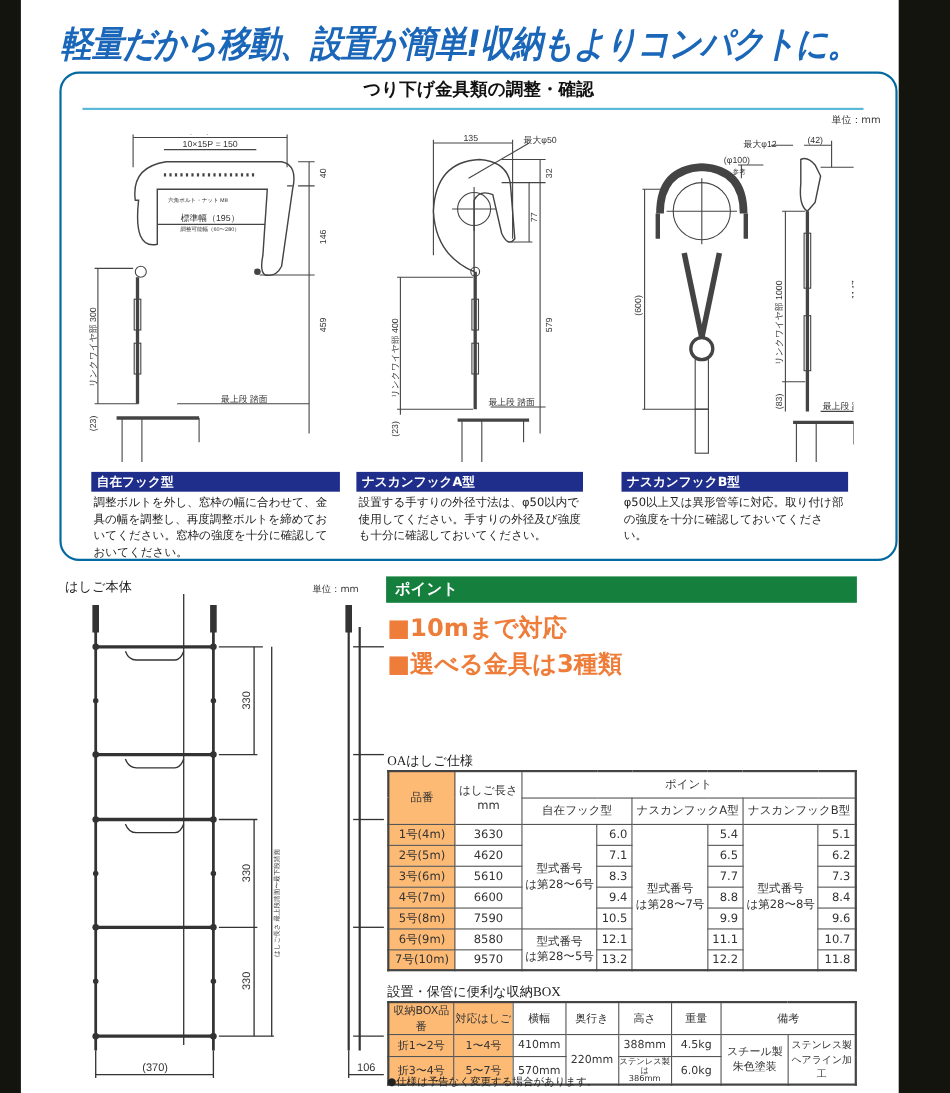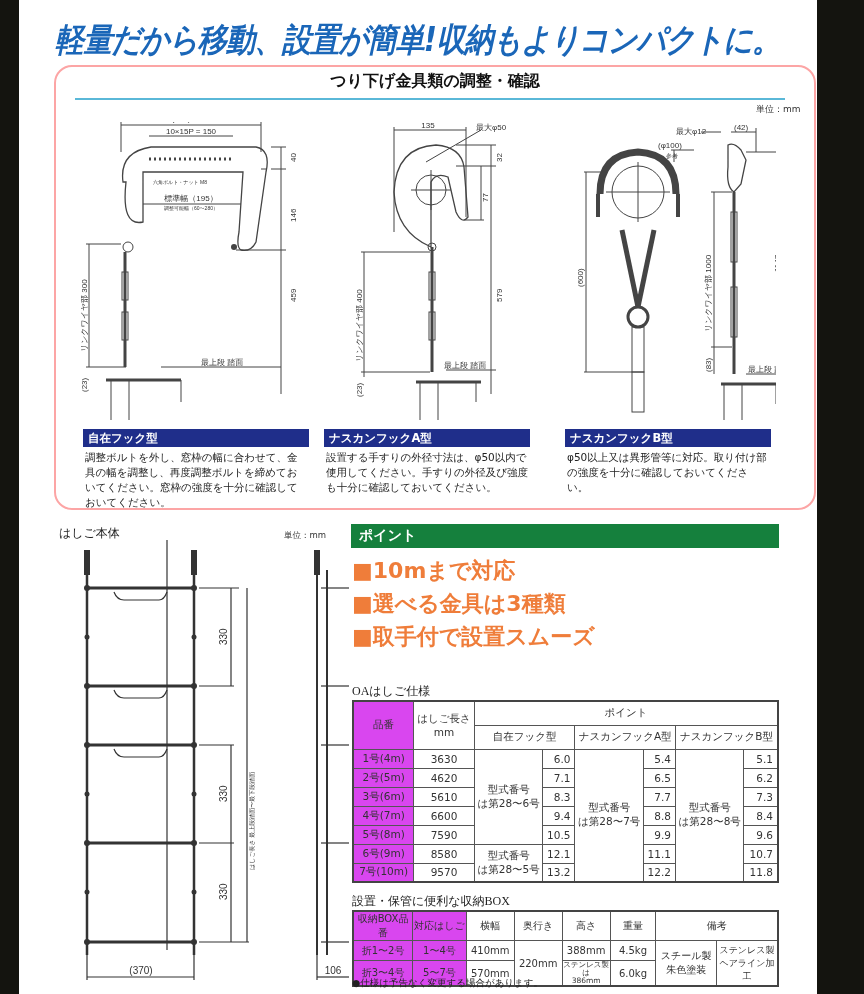--- a/index.html
+++ b/index.html
@@ -1,36 +1,36 @@
 <!DOCTYPE html>
 <html><head>
 <meta charset="utf-8">
 <style>
   * { box-sizing: border-box; margin: 0; padding: 0; }
   html, body { width: 864px; height: 994px; overflow: hidden; background: #14140f; }
   body { font-family: "DejaVu Sans", "Liberation Sans", sans-serif; position: relative; }
   .page { position: absolute; left: 19px; top: 0; width: 798px; height: 994px; background: #ffffff; overflow: hidden; }
   .headline { position: absolute; left: 36px; top: 18px; width: 740px; font-size: 33px; font-weight: bold; color: #1a66b8; letter-spacing: -1px; white-space: nowrap; transform: scaleX(0.88); transform-origin: left center; font-style: italic; }
-  .panel { position: absolute; left: 35px; top: 65px; width: 762px; height: 445px; border: 2px solid #fca5a5; border-radius: 18px; }
+  .panel { position: absolute; left: 35px; top: 65px; width: 762px; height: 445px; border: 2px solid #0369a1; border-radius: 18px; }
   .panel-title { position: absolute; left: 0; top: 4px; width: 100%; text-align: center; font-size: 16px; font-weight: bold; color: #111; }
   .panel-rule { position: absolute; left: 19px; top: 31px; width: 710px; height: 2px; background: #5ab8d8; }
   .unit { position: absolute; font-size: 9px; color: #333; }
   .drawing { position: absolute; }
   .drawing svg { display: block; }
   .caption { position: absolute; width: 226px; }
   .caption-head { background: #1f2e8a; color: #fff; font-size: 11.5px; font-weight: bold; padding: 2px 5px; height: 18px; }
   .caption-body { font-size: 10.5px; line-height: 15px; color: #222; padding: 3px 2px 0 2px; }
   .ladder-title { position: absolute; left: 40px; top: 525px; font-size: 12px; color: #222; }
   .ladder-unit { position: absolute; left: 265px; top: 530px; font-size: 8.5px; color: #333; }
   .point-bar { position: absolute; left: 332px; top: 524px; width: 428px; height: 24px; background: #15803d; color: #fff; font-weight: bold; font-size: 14px; padding: 3px 8px; }
   .point-item { position: absolute; left: 333px; font-size: 22px; font-weight: bold; color: #ef7d3a; white-space: nowrap; letter-spacing: 0; }
   .table-title { position: absolute; font-size: 12px; color: #222; font-family: Liberation Serif, serif; }
   table { border-collapse: collapse; position: absolute; font-size: 10.5px; color: #333; }
   td, th { border: 1px solid #555; text-align: center; font-weight: normal; padding: 0; }
-  .hd-blue { background: #d946ef; }
+  .hd-blue { background: #fdba74; }
   .spec td, .spec th { height: 19px; }
   .spec .hdr1 { height: 24px; }
   .spec .hdr2 { height: 24px; }
   .spec .val { text-align: right; padding-right: 4px; }
   .box td, .box th { height: 20px; font-size: 10px; }
   .tiny { font-size: 7.5px; line-height: 8px; display: block; }
   .note { position: absolute; left: 333px; top: 977px; font-size: 9.5px; color: #222; }
   .outer-table { border: 2px solid #444; }
 </style>
 </head>
@@ -254,21 +254,20 @@
       <text x="178" y="360" transform="rotate(-90 178 360)">330</text>
       <text x="205" y="330" transform="rotate(-90 205 330)" font-size="6">はしご長さ 最上段踏面〜最下段踏面</text>
       <text x="92" y="434" text-anchor="middle">(370)</text>
       <text x="284" y="434" text-anchor="middle">106</text>
     </svg>
   </div>
 
   <div class="point-bar">ポイント</div>
   <div class="point-item" style="top:556px;">■10mまで対応</div>
   <div class="point-item" style="top:589px;">■選べる金具は3種類</div>
-  <div class="point-item" style="top:622px;">■取手付で設置スムーズ</div>
 
   <div class="table-title" style="left:333px; top:683px;">OAはしご仕様</div>
   <table class="spec outer-table" style="left:333px; top:700px; width:427px;">
     <colgroup>
       <col style="width:61px">
         <col style="width:61px">
         <col style="width:69px">
         <col style="width:32px">
         <col style="width:69px">
         <col style="width:32px">

